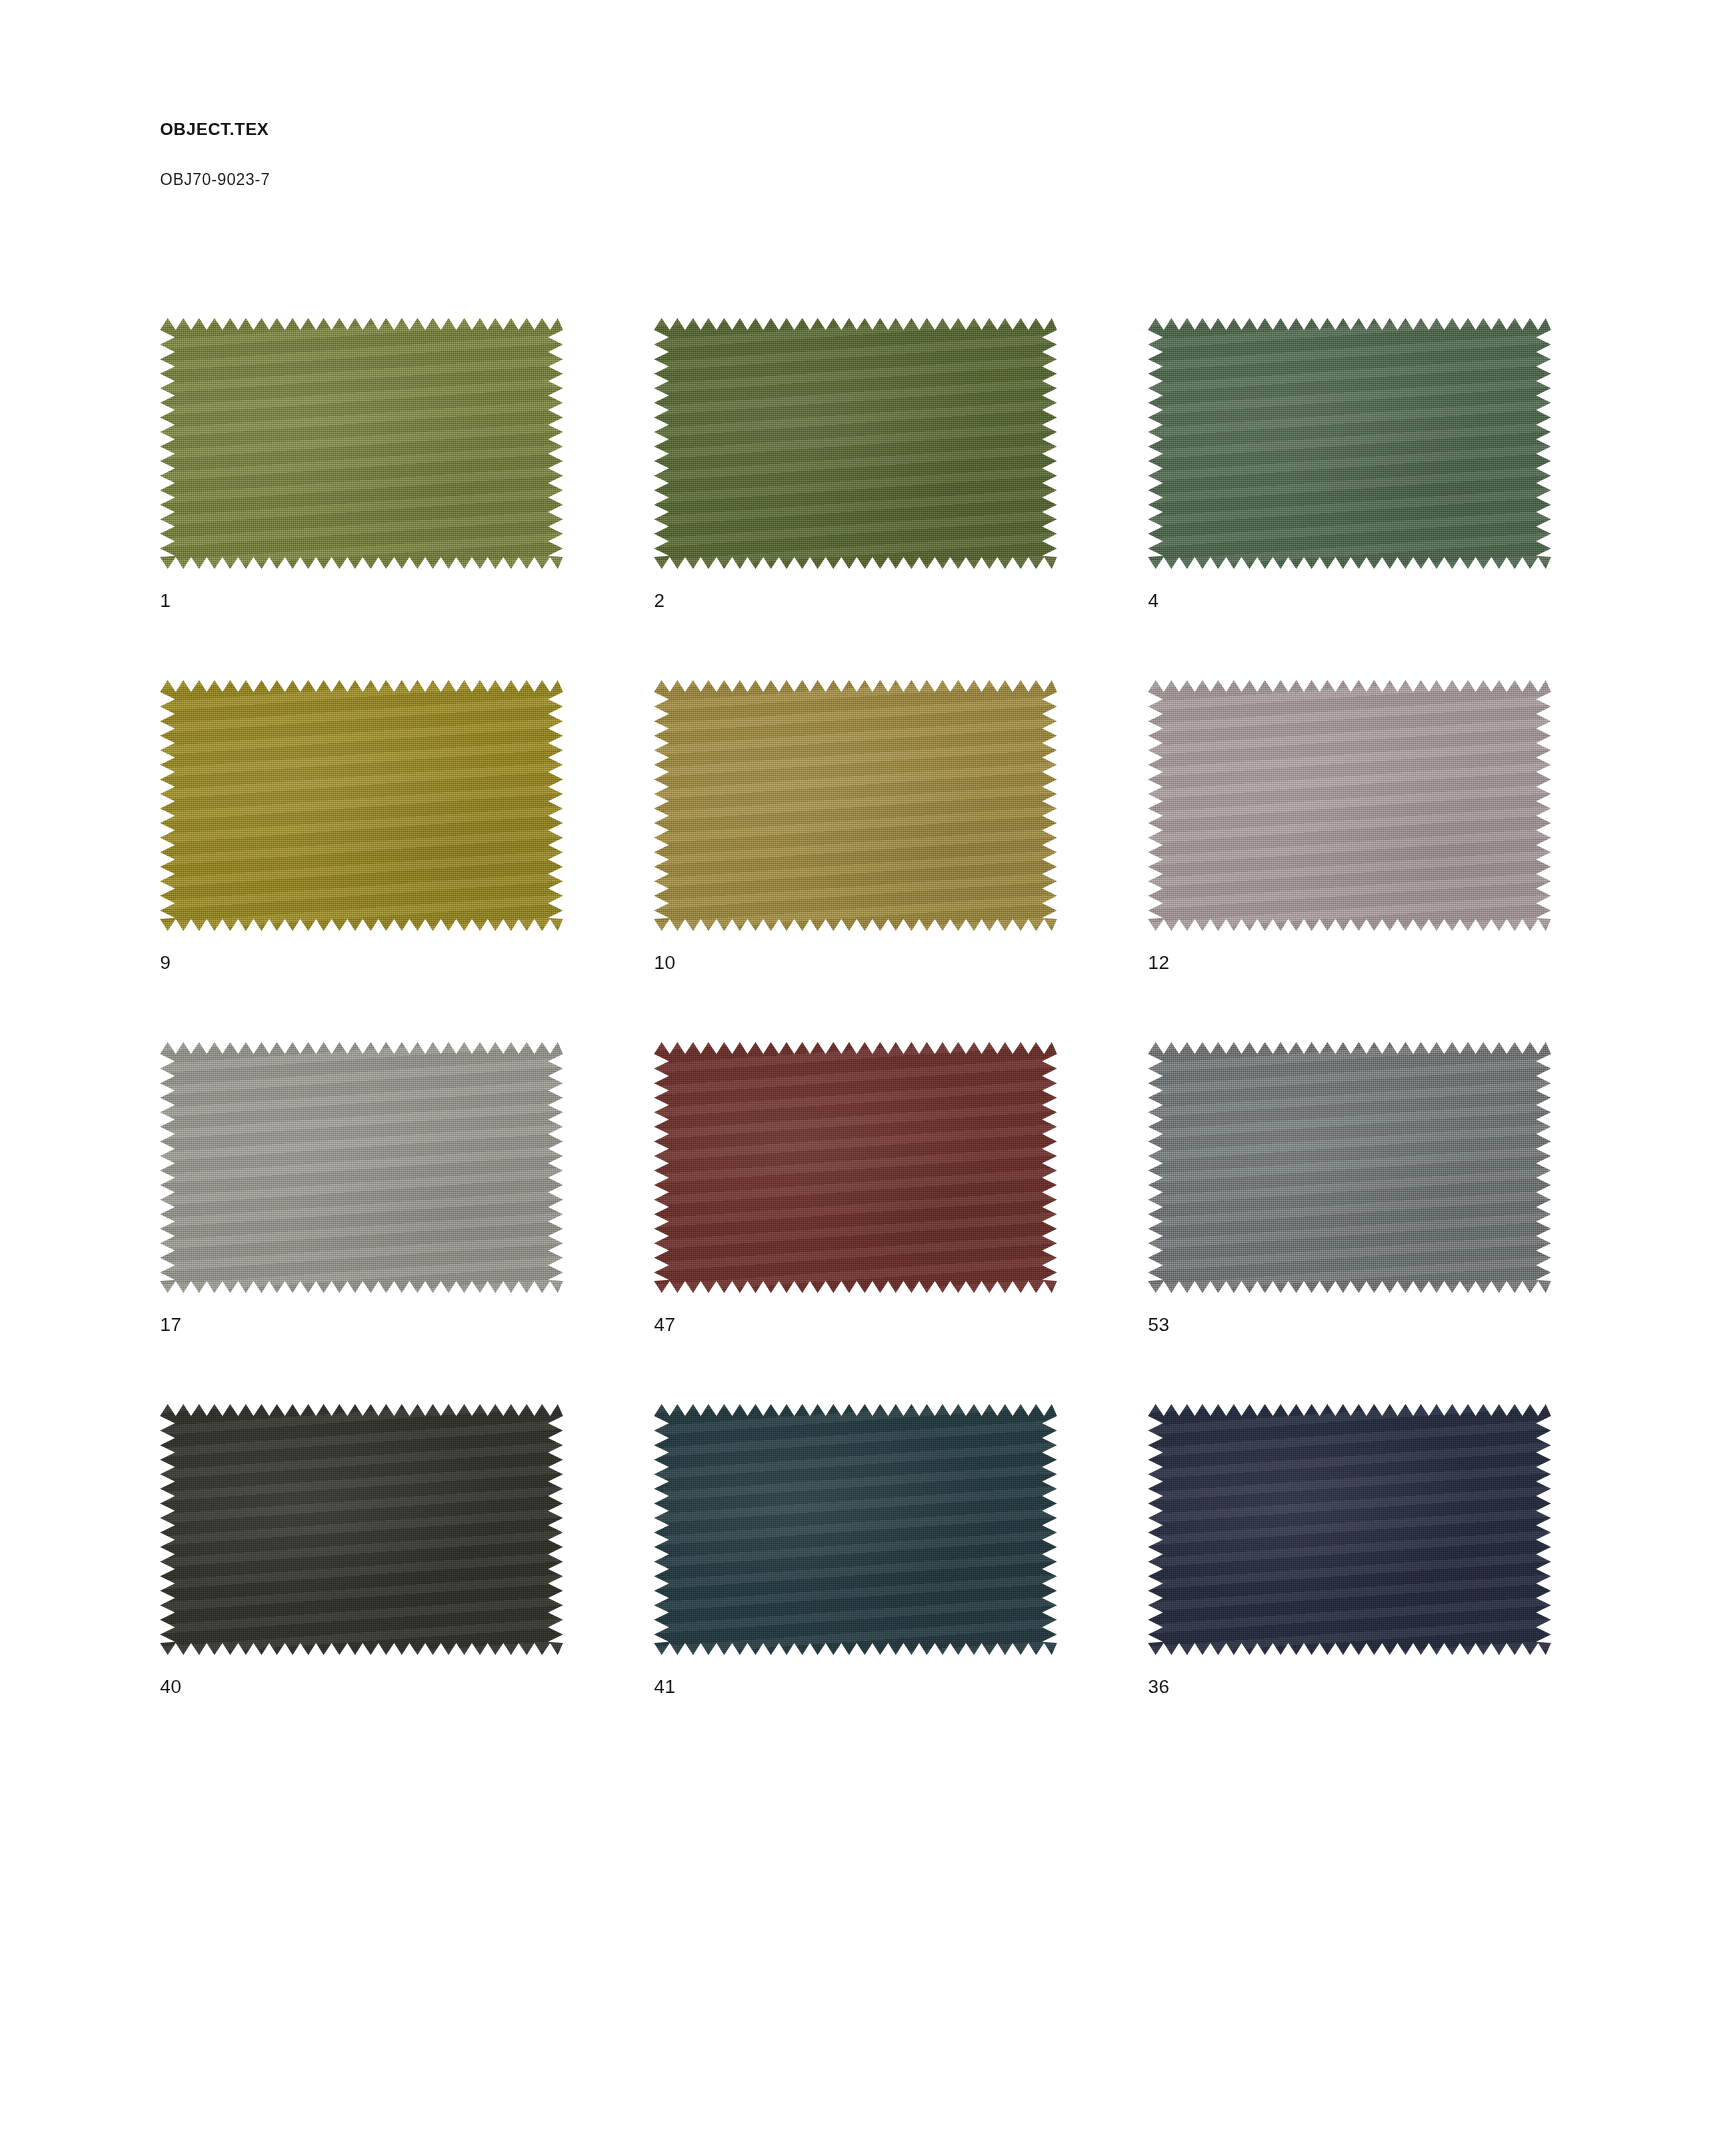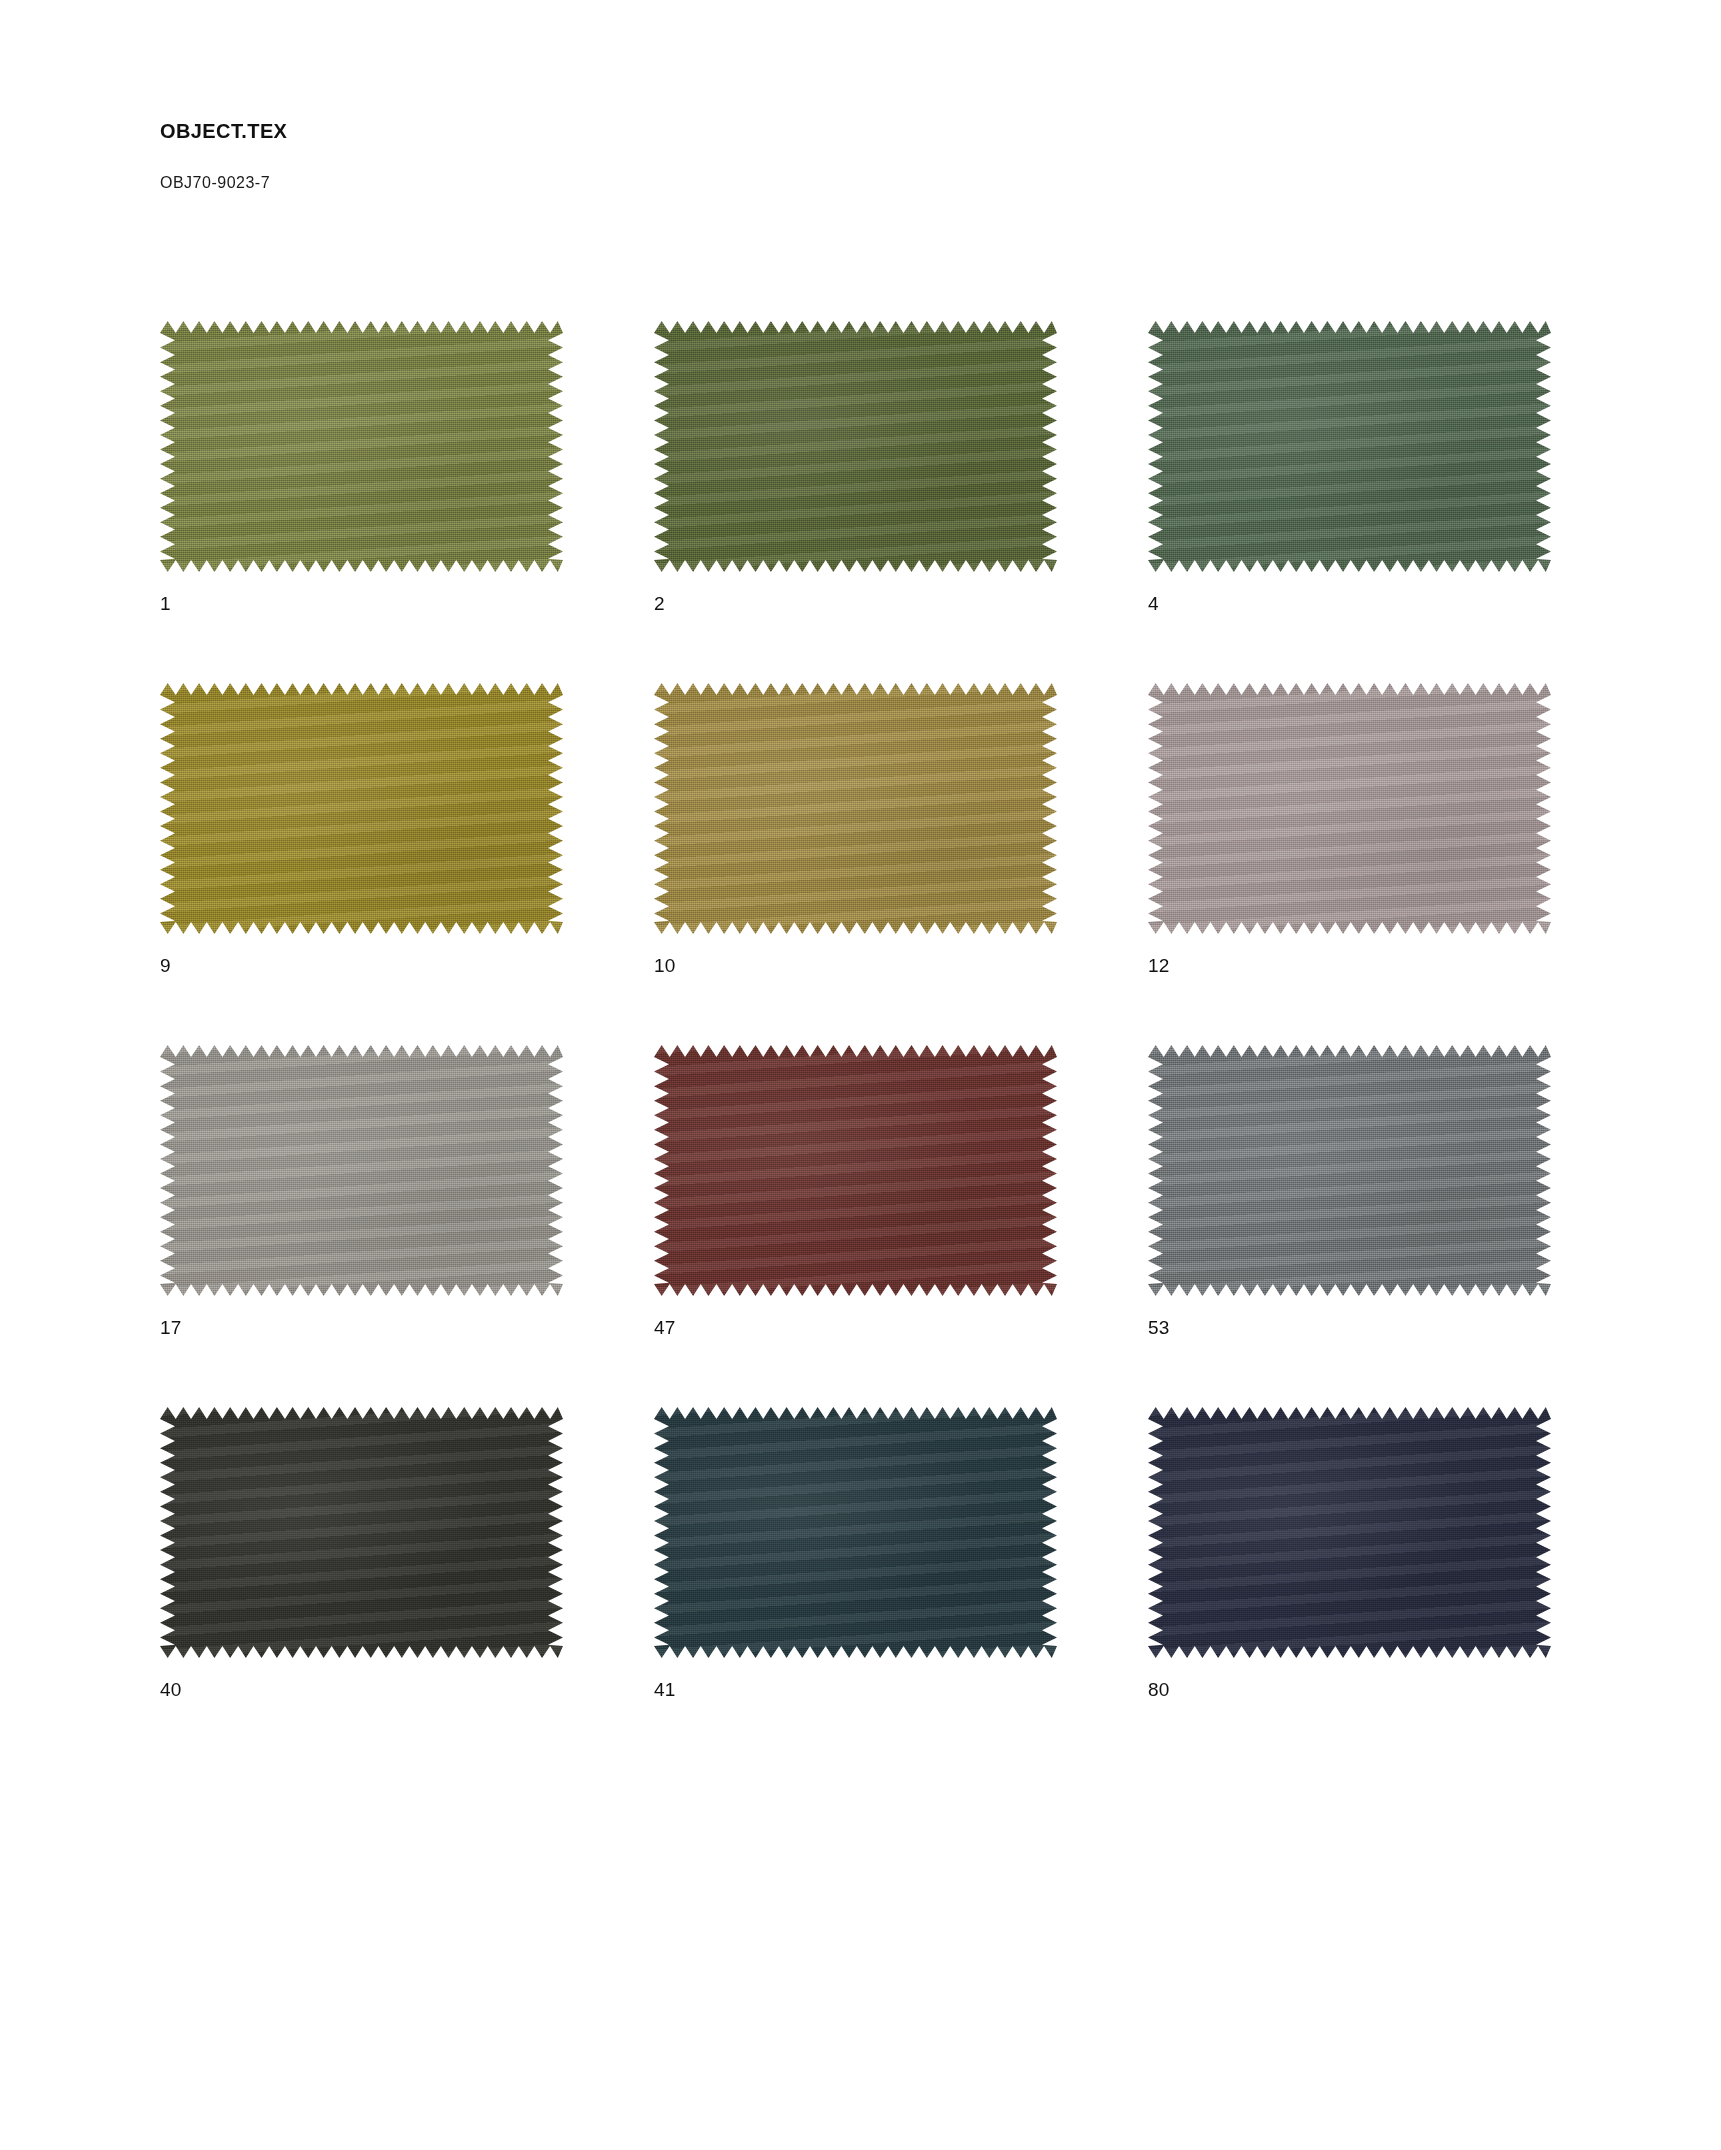--- a/index.html
+++ b/index.html
@@ -21,21 +21,21 @@
     width: 1722px;
     height: 2151px;
     background: #ffffff;
     padding: 121px 0 0 160px;
   }
 
   
   .header { margin-bottom: 0; }
 
   .brand {
-    font-size: 20px;
+    font-size: 17px;
     font-weight: 700;
     letter-spacing: 0.4px;
     line-height: 1;
     color: #111111;
   }
 
   .code {
     margin-top: 34px;
     font-size: 16px;
     font-weight: 400;
@@ -295,18 +295,18 @@
           <div class="swatch-slub"></div>
         </div>
         <div class="swatch-label">41</div>
       </div>
       <div class="swatch-cell">
         <div class="swatch">
           <div class="swatch-fill" style="background: rgb(43, 47, 66);"></div>
           <div class="swatch-weave"></div>
           <div class="swatch-slub"></div>
         </div>
-        <div class="swatch-label">80</div>
+        <div class="swatch-label">36</div>
       </div>
     </div>
 
 </div>
 
 
 </body></html>

